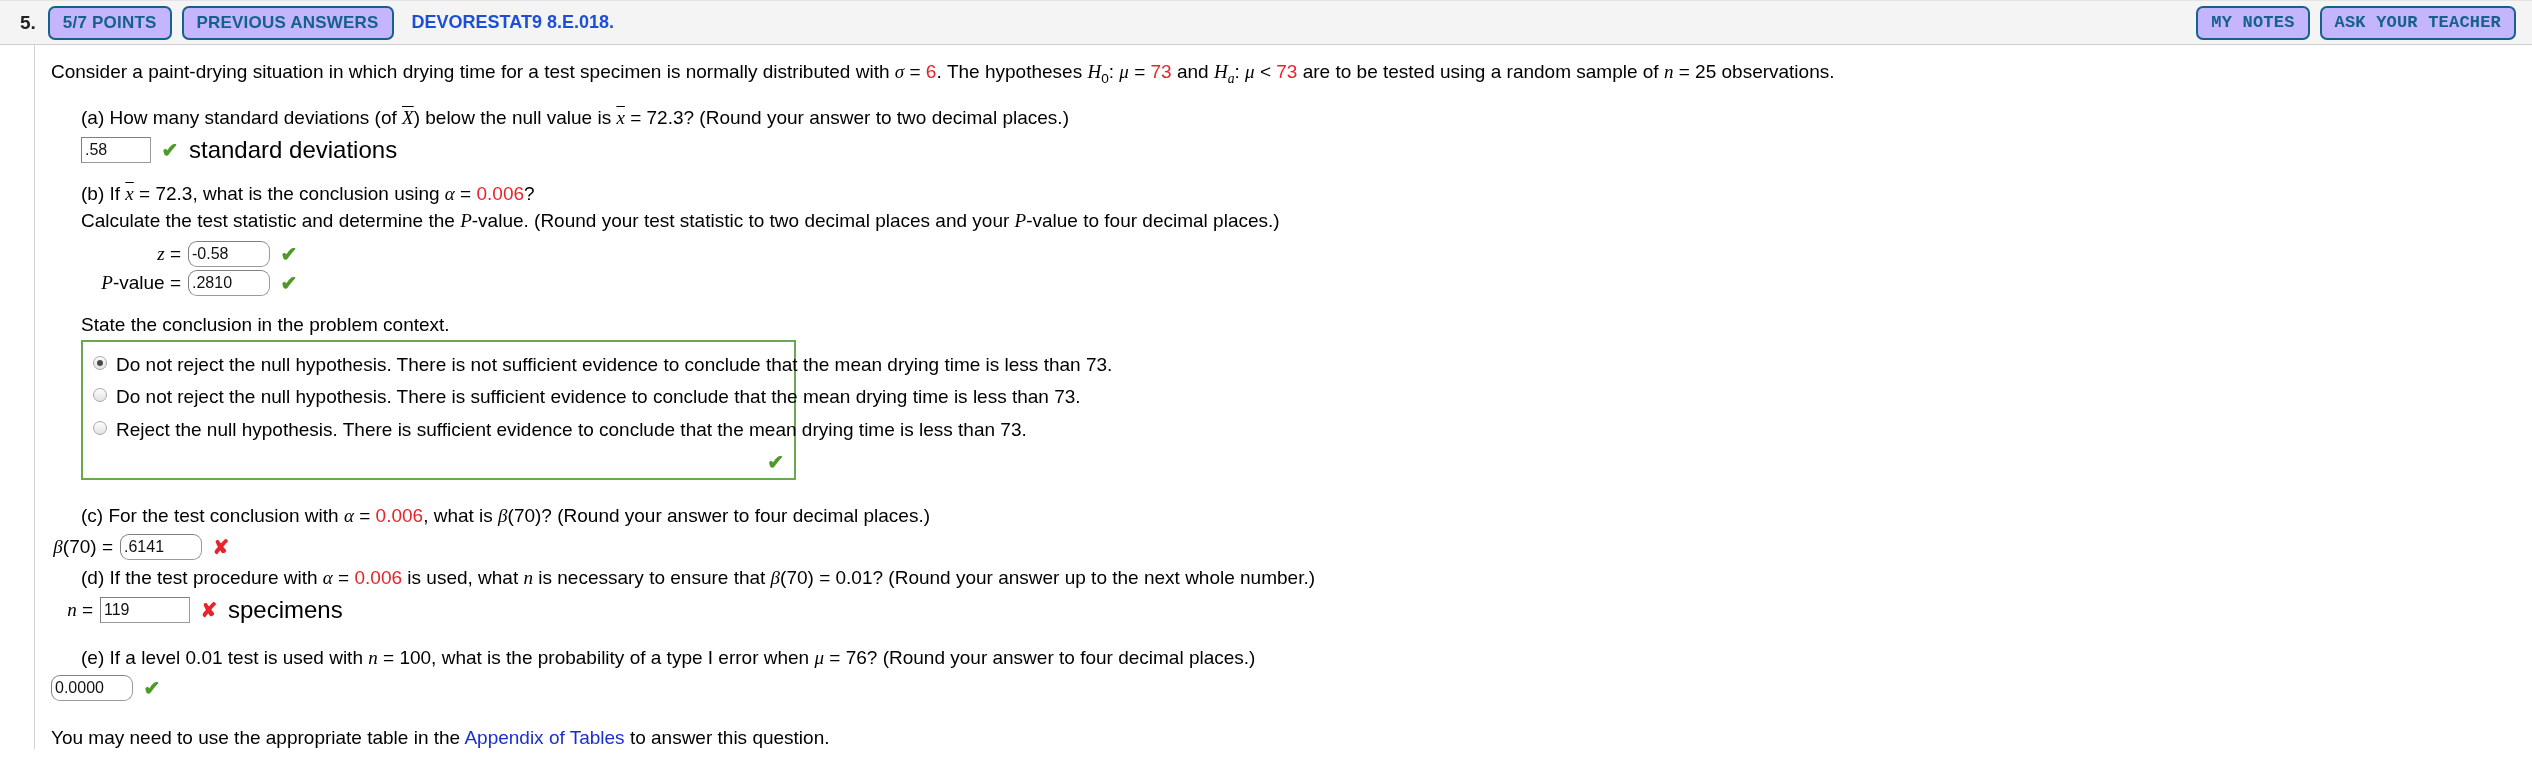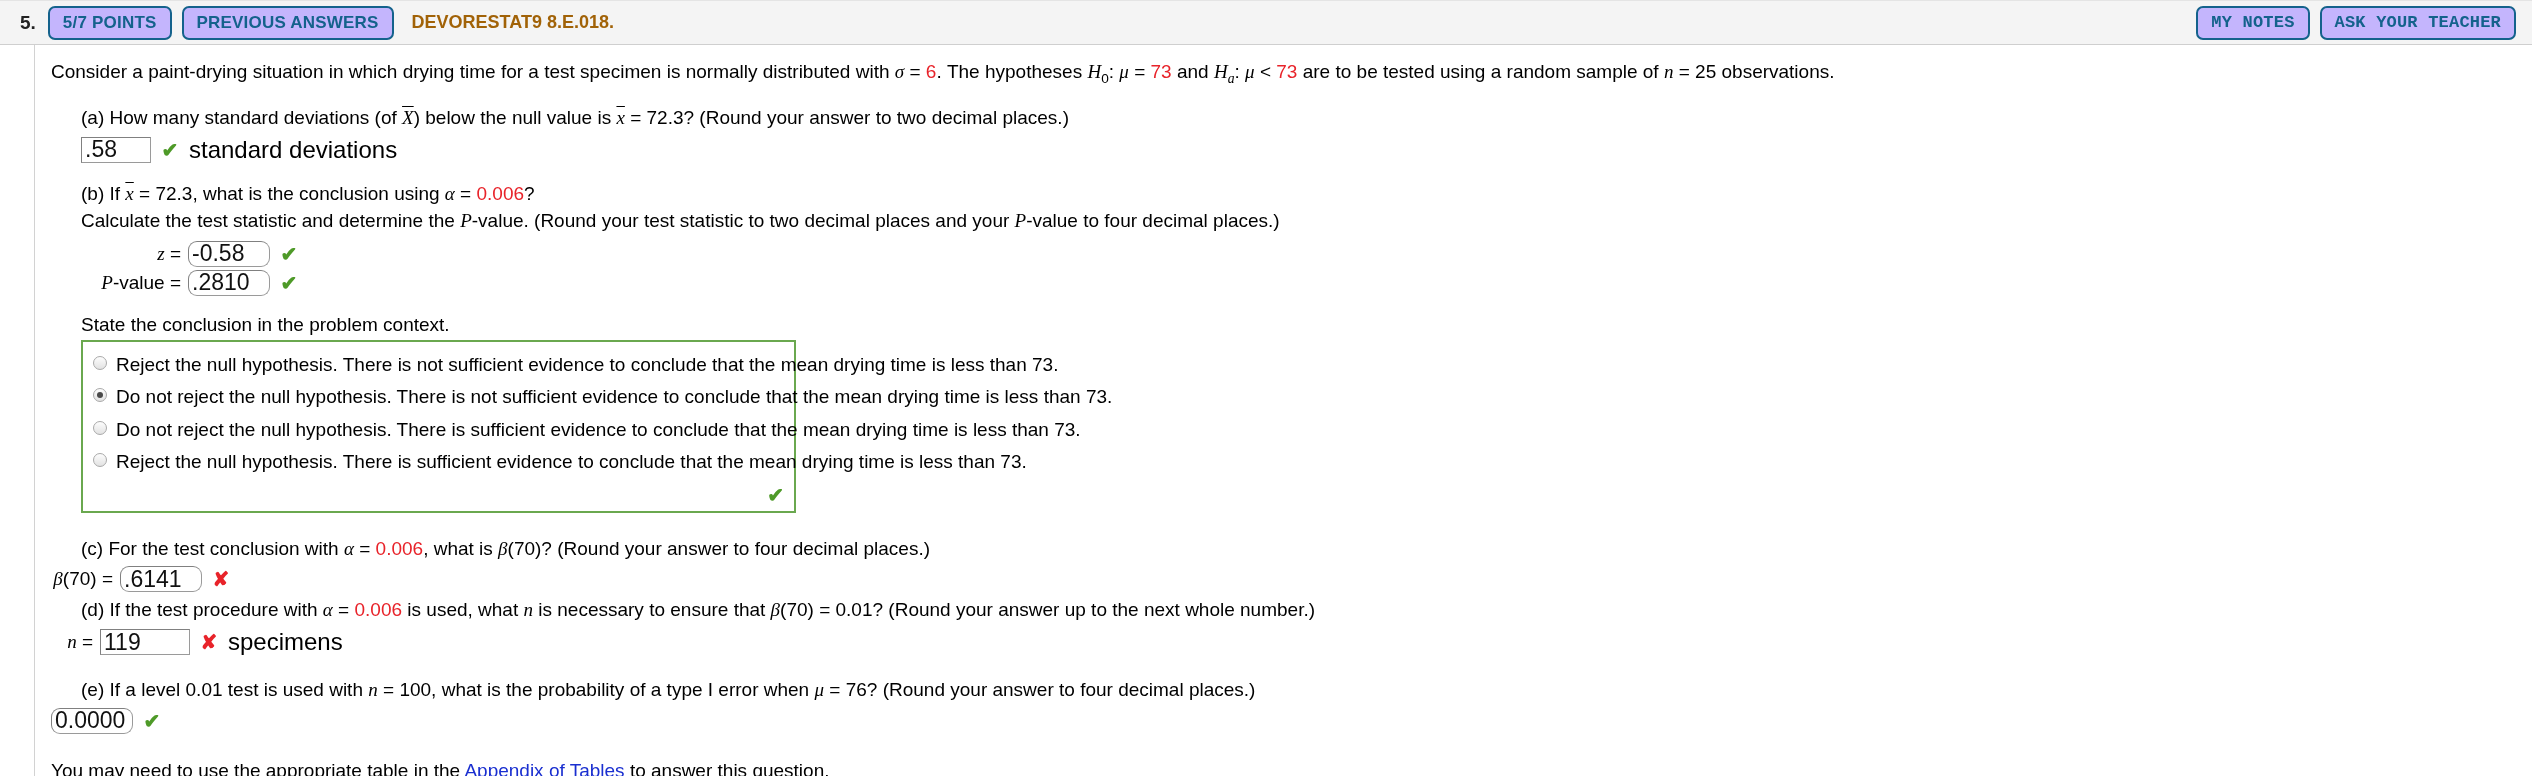--- a/index.html
+++ b/index.html
@@ -44,21 +44,21 @@
     letter-spacing: 0.2px;
     padding: 6px 13px 7px;
     margin-right: 10px;
     line-height: 1;
     white-space: nowrap;
     cursor: pointer;
   }
   .qcode {
     font-weight: bold;
     font-size: 18px;
-    color: #a16207;
+    color: #1d4ed8;
     margin-left: 8px;
     white-space: nowrap;
   }
   .hdr-spacer { flex: 1 1 auto; }
   .pill.right { margin-right: 0; margin-left: 10px; font-family: Liberation Mono, monospace; }
 
   
   .qbody {
     position: relative;
     padding: 0;
@@ -98,21 +98,21 @@
     white-space: nowrap;
   }
   .lbl {
     display: inline-block;
     text-align: right;
     padding-right: 7px;
     font-size: 19px;
   }
   input.box {
     font-family: "Liberation Sans", sans-serif;
-    font-size: 23px;
+    font-size: 16px;
     color: #111;
     border: 1px solid #9a9a9a;
     border-top-color: #808080;
     border-left-color: #808080;
     background: #ffffff;
     height: 22px;
     padding: 1px 3px;
     box-sizing: content-box;
     outline: none;
   }
@@ -238,24 +238,20 @@
       <div class="ansrow" style="margin-top:3px">
         <span class="lbl" style="width:100px"><span class="mathv">P</span><span>-value  = </span></span>
         <input class="box w80" type="text" value=".2810" style="">
         <span class="mark ok">✔</span>
       </div>
     </div>
 
     <div class="statelbl">State the conclusion in the problem context.</div>
     <div class="choicebox">
       <div class="choice">
-        <span class="radio"></span>
-        <span class="ctext">Reject the null hypothesis. There is not sufficient evidence to conclude that the mean drying time is less than 73.</span>
-      </div>
-      <div class="choice">
         <span class="radio sel"></span>
         <span class="ctext">Do not reject the null hypothesis. There is not sufficient evidence to conclude that the mean drying time is less than 73.</span>
       </div>
       <div class="choice">
         <span class="radio"></span>
         <span class="ctext">Do not reject the null hypothesis. There is sufficient evidence to conclude that the mean drying time is less than 73.</span>
       </div>
       <div class="choice">
         <span class="radio"></span>
         <span class="ctext">Reject the null hypothesis. There is sufficient evidence to conclude that the mean drying time is less than 73.</span>

